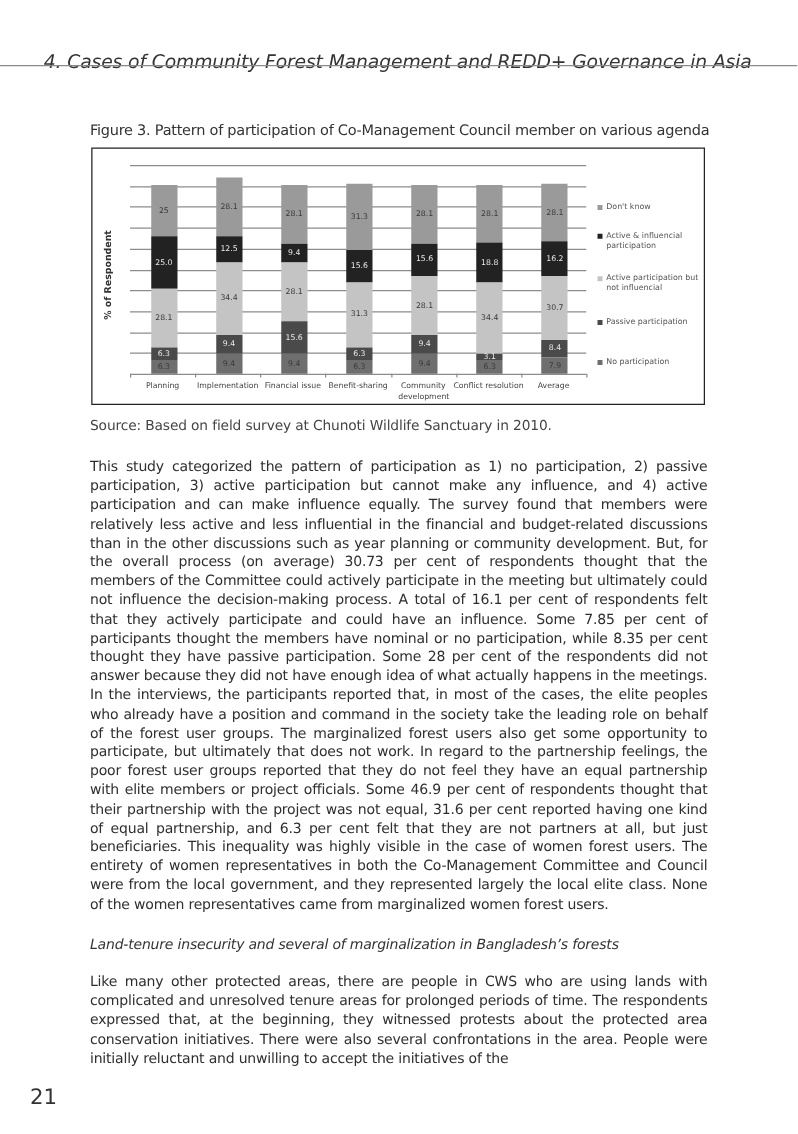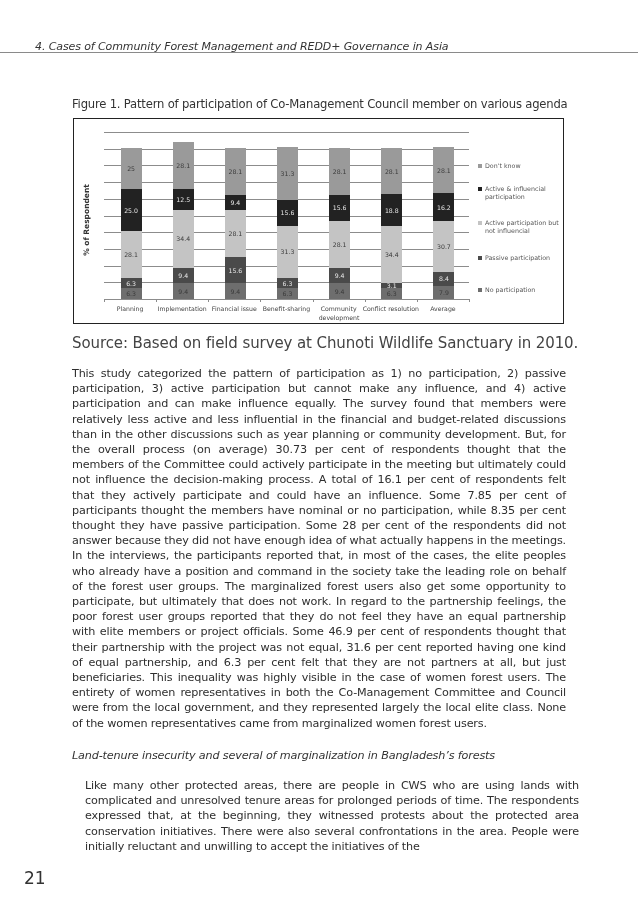--- a/index.html
+++ b/index.html
@@ -1,46 +1,46 @@
 <!DOCTYPE html>
 <html><head>
 <meta charset="utf-8">
 <style>
   html, body { margin: 0; padding: 0; background: #ffffff; }
   body { width: 638px; height: 907px; position: relative; overflow: hidden; font-family: "DejaVu Sans", sans-serif; color: #2a2a2a; }
-  .running-head { position: absolute; left: 35px; top: 40px; font-size: 11px; font-style: italic; color: #333; letter-spacing: -0.1px; }
+  .running-head { position: absolute; left: 35px; top: 40px; font-size: 15px; font-style: italic; color: #333; letter-spacing: -0.1px; }
   .head-rule { position: absolute; left: 0; top: 52px; width: 638px; height: 1px; background: #8a8a8a; }
   .fig-caption { position: absolute; left: 72px; top: 97px; font-size: 11.6px; color: #333; letter-spacing: -0.2px; white-space: nowrap; }
   .chart-frame { position: absolute; left: 73px; top: 118px; width: 491px; height: 206px; border: 1.2px solid #222; box-sizing: border-box; }
   .y-label { position: absolute; left: 78px; top: 220px; transform: translate(0,-50%) rotate(-90deg); transform-origin: center; font-size: 7.5px; font-weight: bold; color: #333; white-space: nowrap; width: 80px; text-align: center; margin-left: -32px; }
   .plot { position: absolute; left: 104px; top: 132px; width: 365px; height: 167px; }
   .gridline { position: absolute; left: 0; width: 365px; height: 1px; background: #8c8c8c; }
   .axis-base { position: absolute; left: 0; top: 167px; width: 365px; height: 1px; background: #8c8c8c; }
   .tick { position: absolute; top: 167px; width: 1px; height: 3px; background: #8c8c8c; }
   .bar { position: absolute; width: 21px; bottom: 0; display: flex; flex-direction: column-reverse; }
   .seg { width: 100%; display: flex; align-items: center; justify-content: center; font-size: 6.2px; color: #3a3a3a; box-sizing: border-box; }
   .seg.dark { color: #e8e8e8; }
   .x-label { position: absolute; top: 304px; font-size: 6.2px; color: #444; text-align: center; width: 60px; line-height: 9px; }
   .legend { position: absolute; left: 478px; top: 162px; width: 85px; }
   .legend-item { position: absolute; left: 0; font-size: 6.3px; color: #555; line-height: 8px; display: flex; align-items: flex-start; }
   .legend-swatch { display: inline-block; width: 4px; height: 4px; margin-right: 3px; margin-top: 2px; flex: none; }
-  .source { position: absolute; left: 72px; top: 334px; font-size: 15px; color: #444; letter-spacing: -0.1px; text-align: center; }
+  .source { position: absolute; left: 72px; top: 334px; font-size: 11px; color: #444; letter-spacing: -0.1px; text-align: center; }
   .body-text { position: absolute; left: 72px; width: 494px; font-size: 11.2px; line-height: 15.2px; color: #2e2e2e; text-align: justify; letter-spacing: -0.15px; }
   .p1 { top: 366px; }
   .subhead { position: absolute; left: 72px; top: 749px; font-size: 11.2px; font-style: italic; color: #333; letter-spacing: -0.15px; }
-  .p2 { top: 778px; margin-left: 13px; }
+  .p2 { top: 778px; }
   .page-number { position: absolute; left: 24px; top: 868px; font-size: 17px; color: #333; }
 </style>
 </head>
 <body>
 
 <div class="running-head">4. Cases of Community Forest Management and REDD+ Governance in Asia</div>
 <div class="head-rule"></div>
 
-<div class="fig-caption">Figure 1. Pattern of participation of Co-Management Council member on various agenda</div>
+<div class="fig-caption">Figure 3. Pattern of participation of Co-Management Council member on various agenda</div>
 
 <div class="chart-frame"></div>
 <div class="y-label">% of Respondent</div>
 
 <div class="plot" id="plot">
     <div class="gridline" style="top: 0px;"></div>
     <div class="gridline" style="top: 16.7px;"></div>
     <div class="gridline" style="top: 33.4px;"></div>
     <div class="gridline" style="top: 50.1px;"></div>
     <div class="gridline" style="top: 66.8px;"></div>

